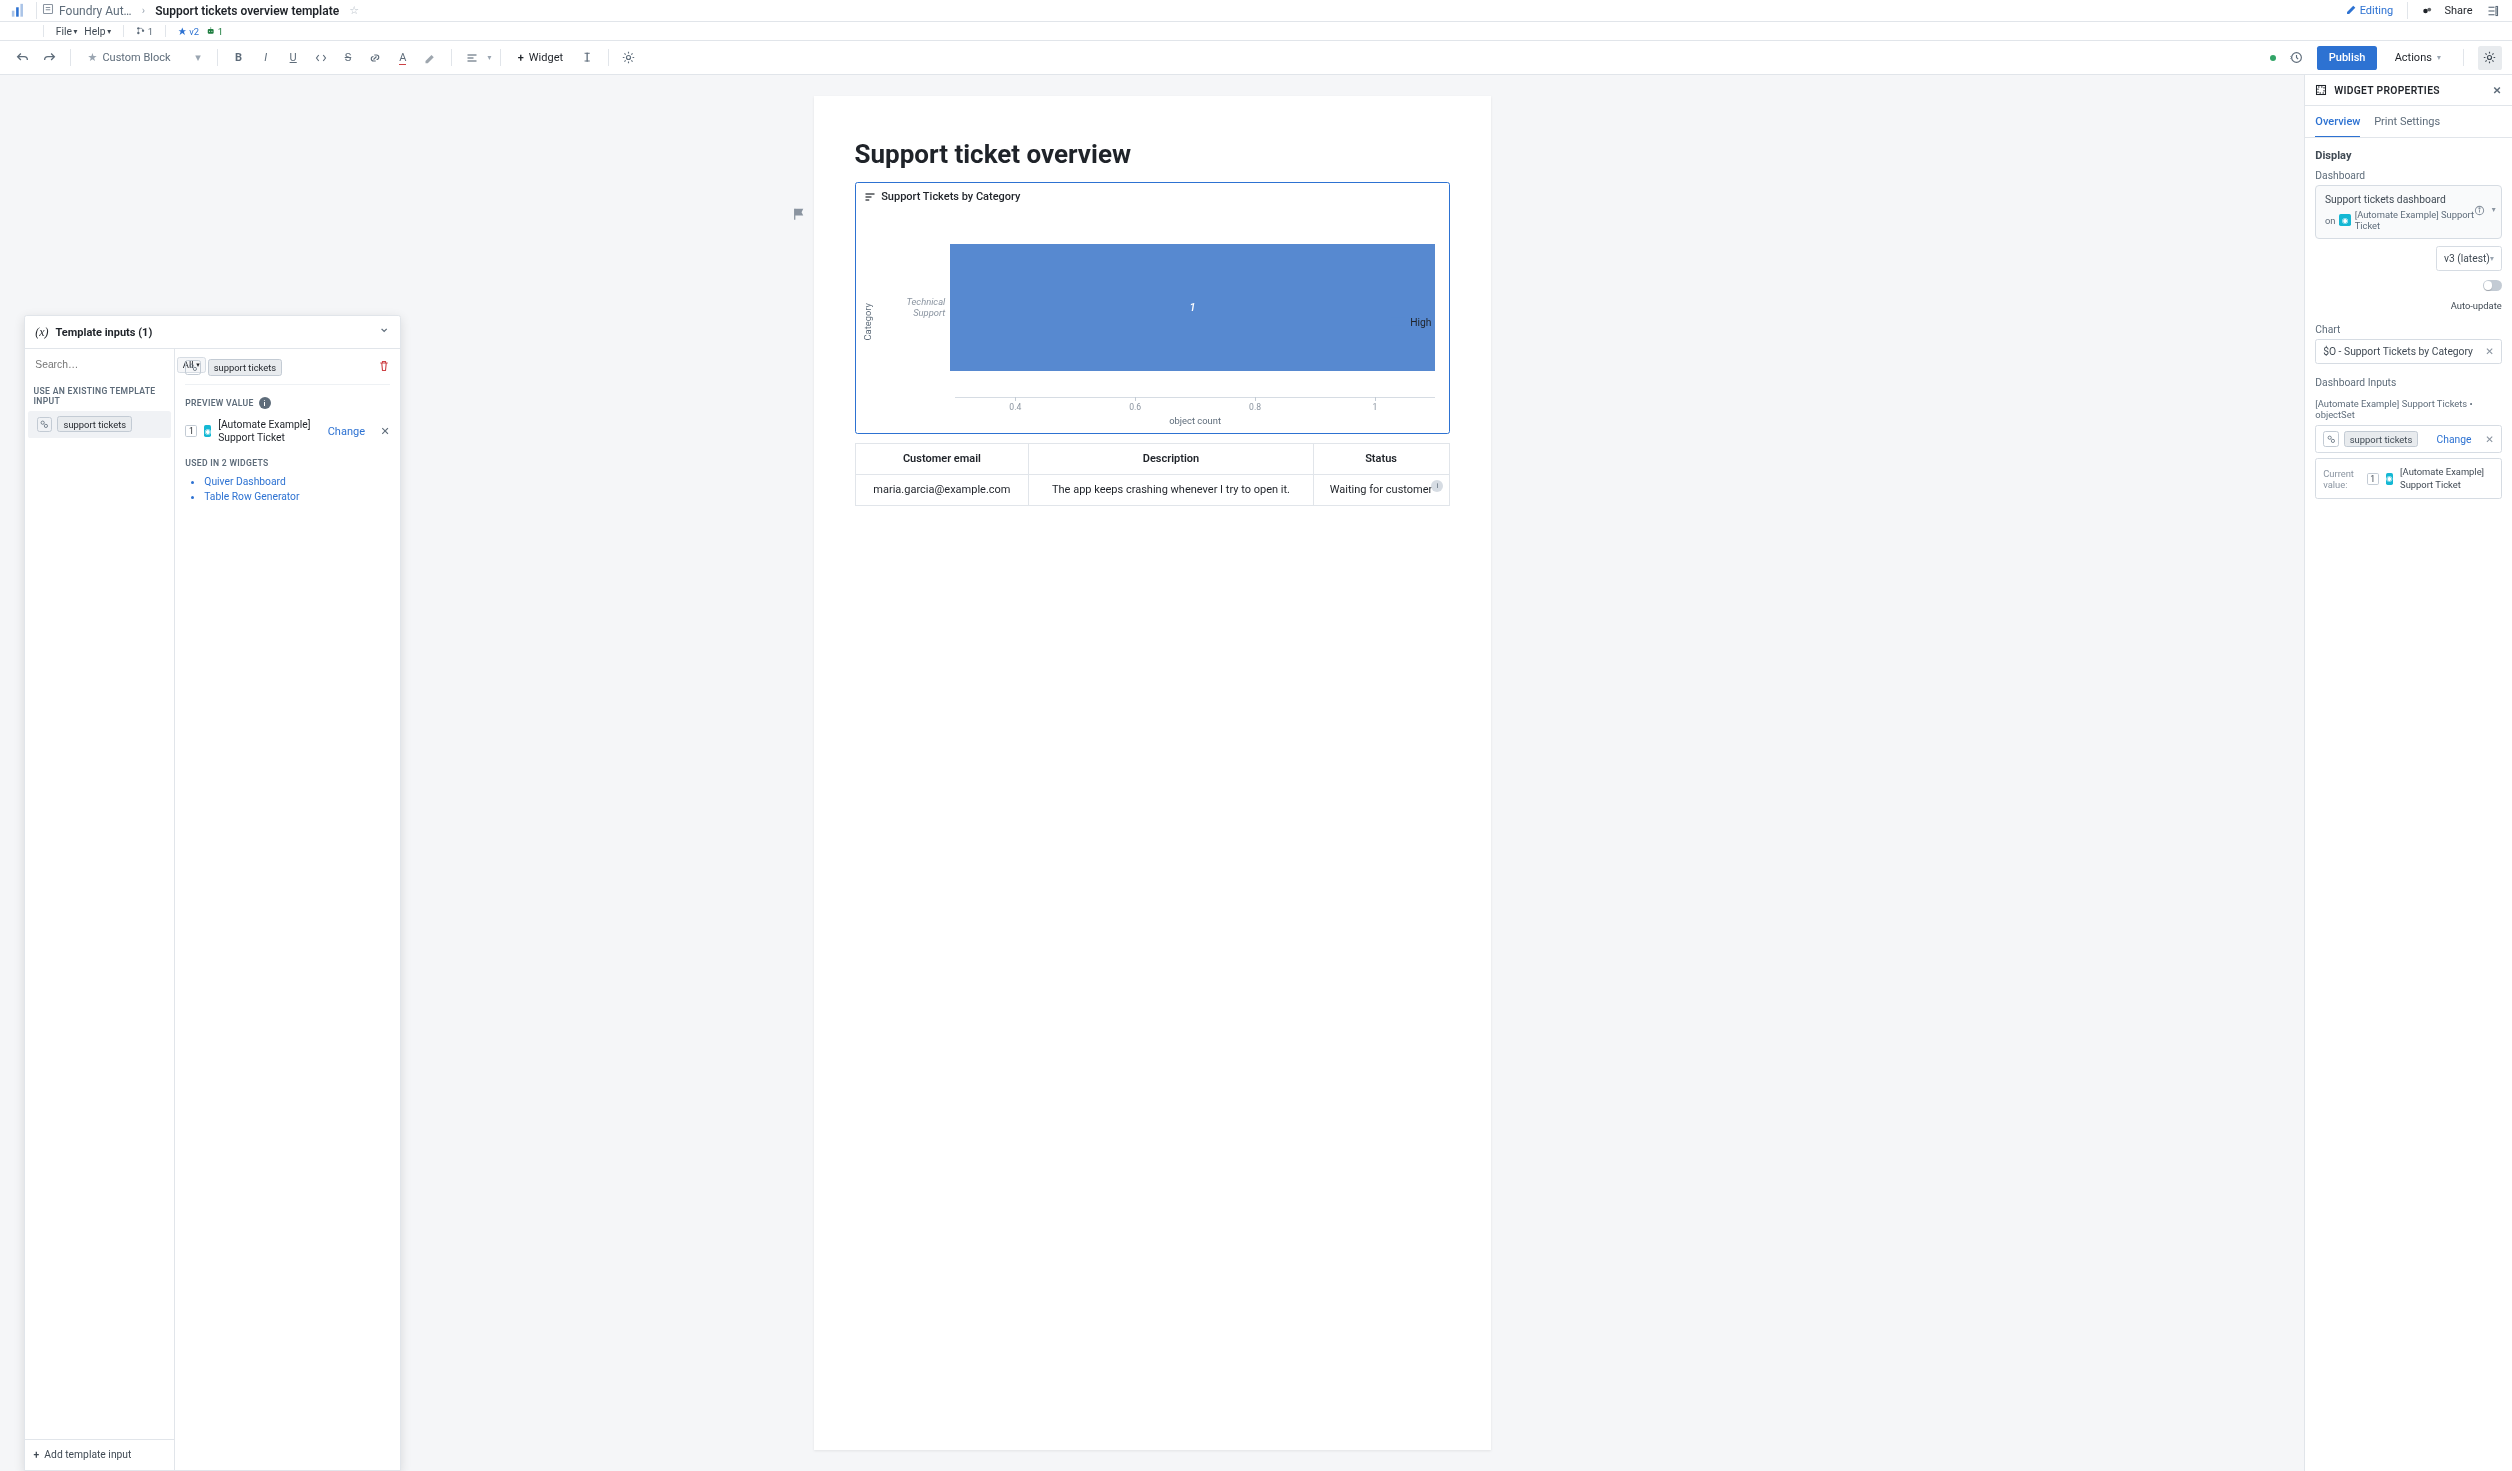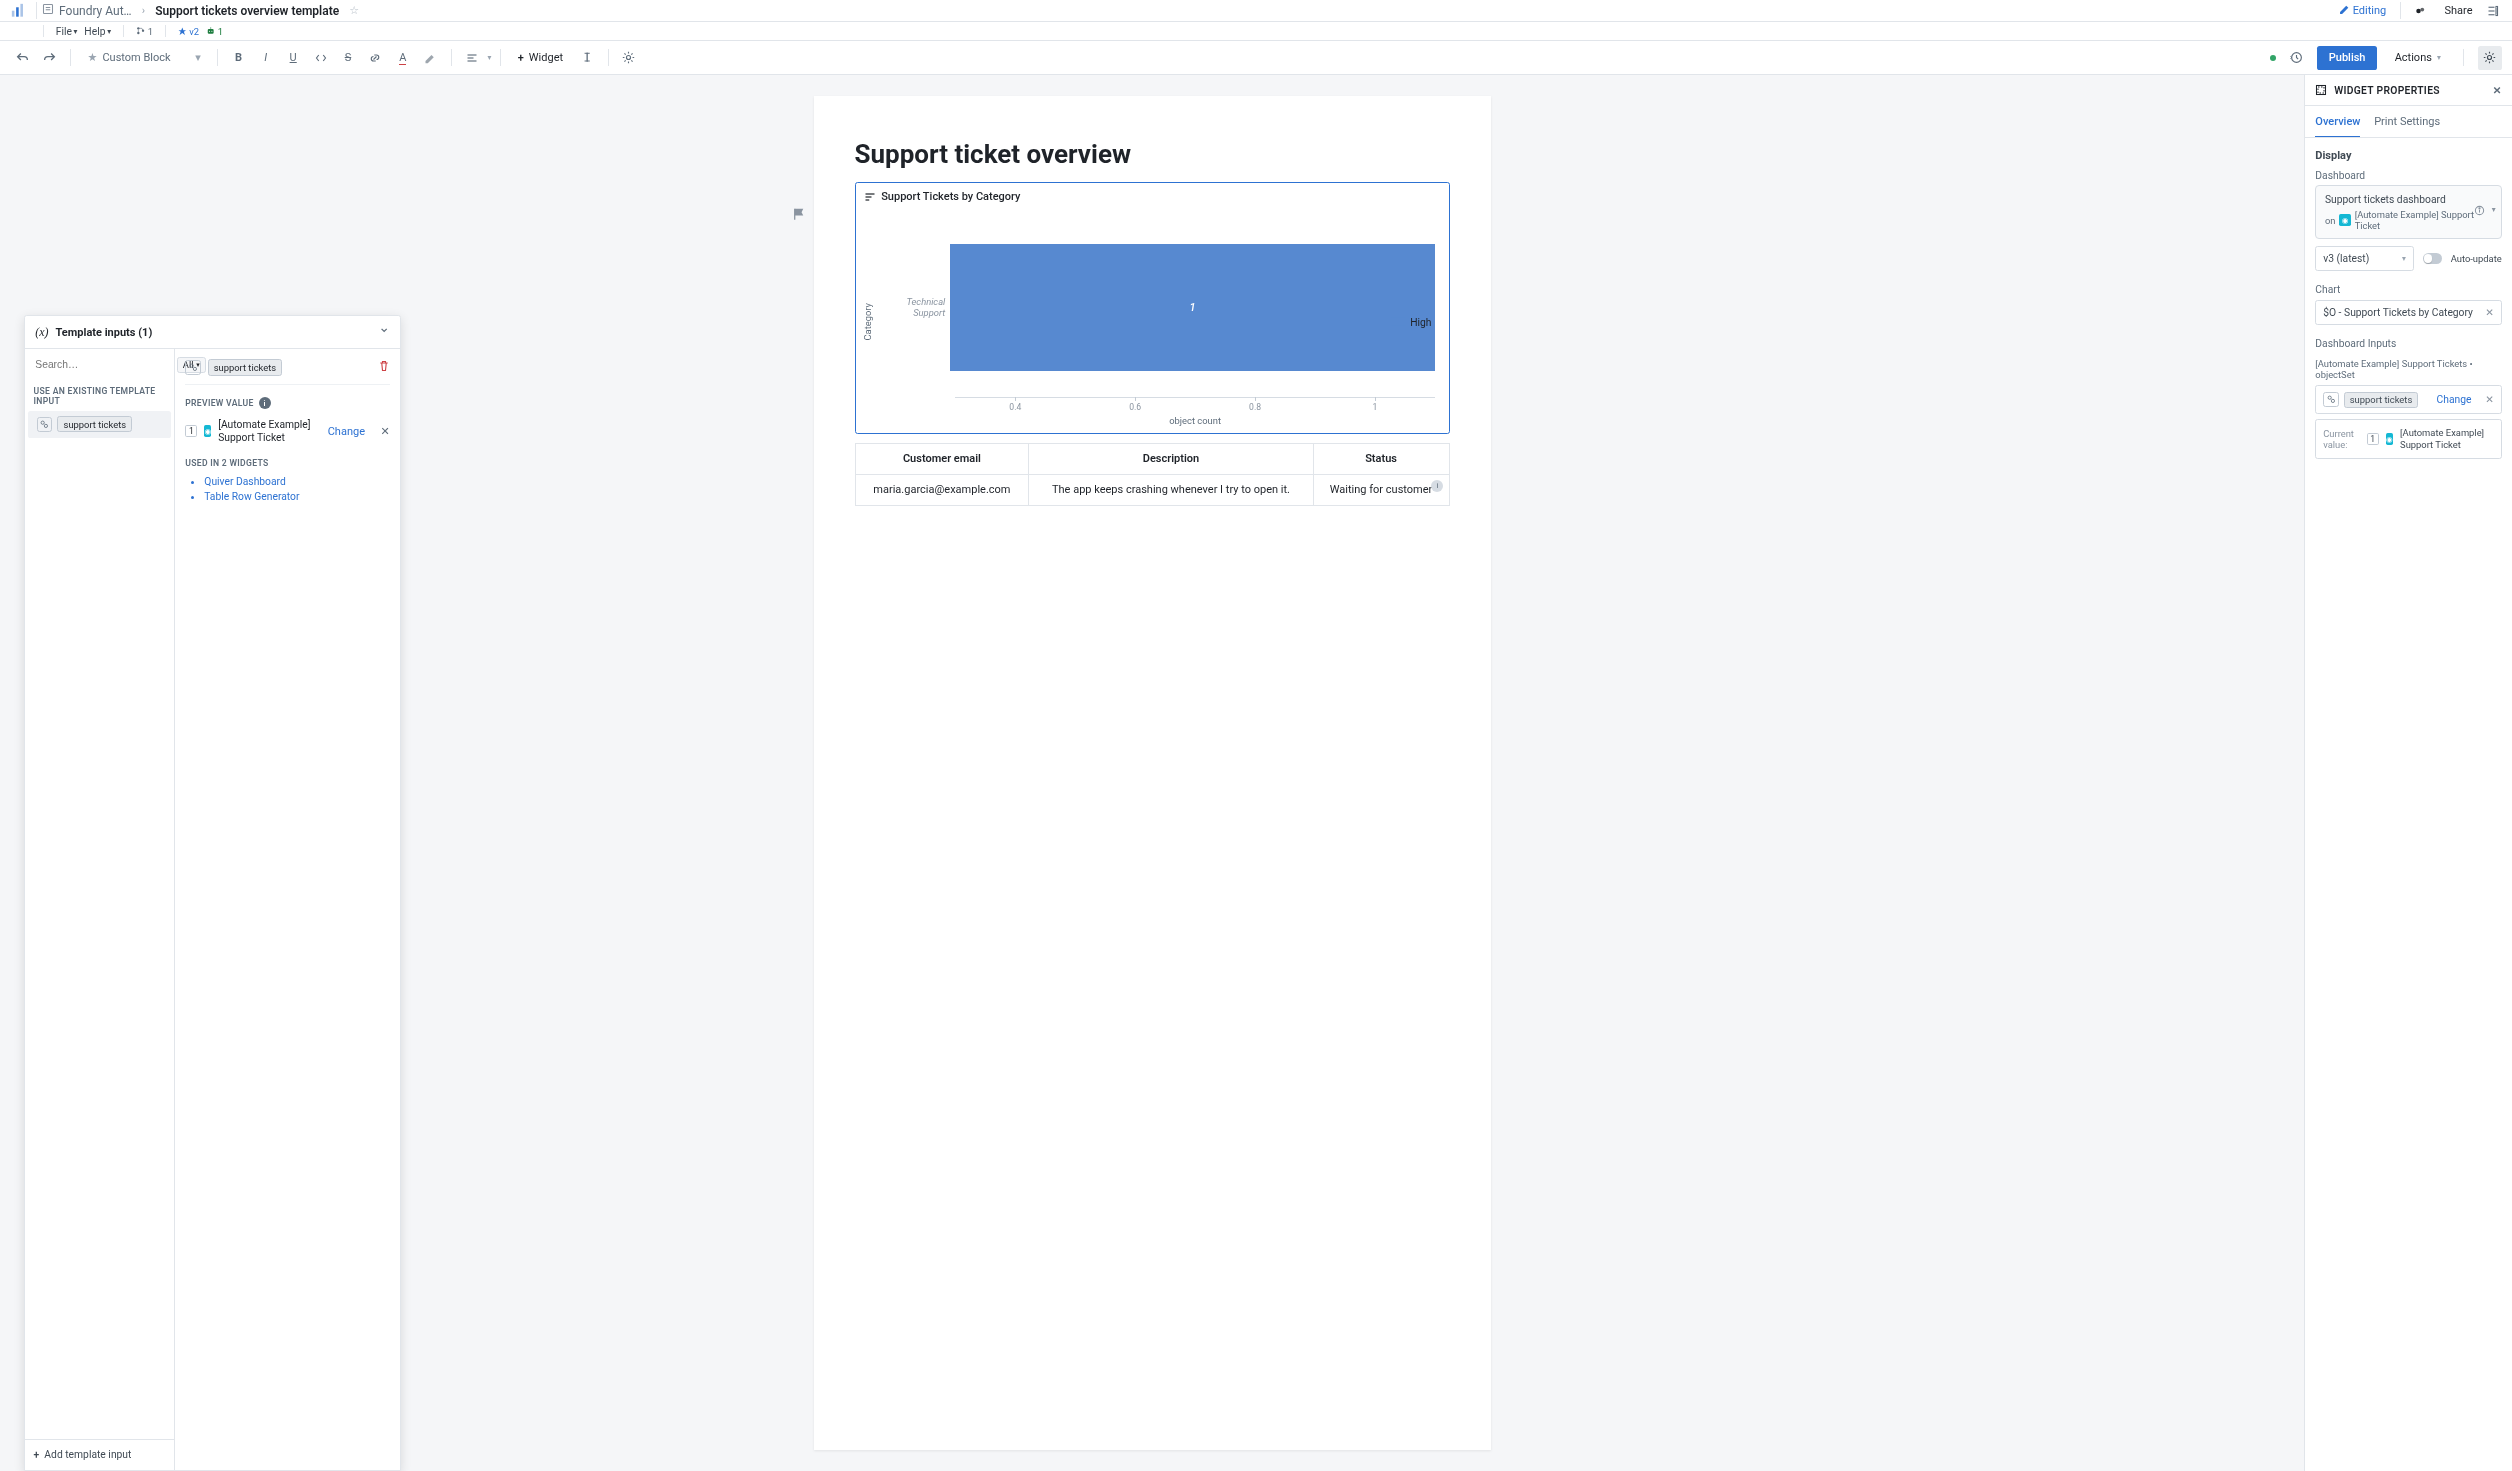--- a/index.html
+++ b/index.html
@@ -10,21 +10,21 @@
 .sep { width: 0.9px; height: 17px; background: #e1e5ea; margin: 0 5.1px; }
 .icon-btn { display: inline-flex; align-items: center; justify-content: center; width: 24px; height: 24px; border-radius: 2.6px; cursor: pointer; color: #5e6c7a; }
 .crumb { display: flex; align-items: center; gap: 5.1px; }
 .crumb .doc-icon { color: #8a94a0; }
 .crumb-text { color: #5e6c7a; font-size: 12px; max-width: 94px; overflow: hidden; text-overflow: ellipsis; white-space: nowrap; }
 .chev { color: #9aa5b1; margin: 0 5.1px; }
 .title { font-weight: 600; font-size: 12px; }
 .star { color: #b8c0c9; margin-left: 5.1px; }
 .right-actions { margin-left: auto; display: flex; align-items: center; gap: 8.6px; }
 .editing { color: #2d72d2; display: flex; align-items: center; gap: 3.4px; cursor: pointer; }
-.share { display: flex; align-items: center; gap: 18px; cursor: pointer; color: #1f2329; }
+.share { display: flex; align-items: center; gap: 11px; cursor: pointer; color: #1f2329; }
 .menu-item { color: #404a54; cursor: pointer; display: flex; align-items: center; gap: 1.7px; }
 .badge { display: inline-flex; align-items: center; gap: 2.6px; font-size: 9.4px; color: #5e6c7a; }
 .badge.green { color: #1d7d3f; }
 .badge.pin { color: #2d72d2; }
 .custom-block { display: flex; align-items: center; gap: 5.1px; color: #5e6c7a; padding: 0 6.9px; height: 22px; border: 0.9px solid transparent; border-radius: 2.6px; cursor: pointer; min-width: 129px; }
 .dropdown-caret { margin-left: auto; color: #9aa5b1; }
 .widget-btn { display: flex; align-items: center; gap: 5.1px; padding: 0 8.6px; height: 24px; cursor: pointer; color: #1f2329; }
 .publish-btn { background: #2d72d2; color: #fff; border-radius: 2.6px; padding: 0 12px; height: 24px; display: flex; align-items: center; cursor: pointer; font-weight: 500; }
 .actions-btn { display: flex; align-items: center; gap: 5.1px; padding: 0 8.6px; height: 24px; cursor: pointer; }
 .gear-box { width: 24px; height: 24px; background: #e8ebee; border-radius: 2.6px; display: flex; align-items: center; justify-content: center; cursor: pointer; color: #404a54; }
@@ -62,21 +62,21 @@
 .tabs { display: flex; gap: 13.7px; padding: 0 10.3px; border-bottom: 0.9px solid #e1e5ea; }
 .tab { padding: 8.6px 0; cursor: pointer; color: #5e6c7a; font-size: 11px; }
 .tab.active { color: #2d72d2; border-bottom: 1.7px solid #2d72d2; font-weight: 500; }
 .panel-body { padding: 10.3px; font-size: 10.3px; color: #404a54; overflow: auto; }
 .sect-title { font-weight: 700; margin-bottom: 5.1px; font-size: 11px; }
 .sect-sub { color: #5e6c7a; margin: 6.9px 0 3.4px; }
 .card { border: 0.9px solid #d6dce3; border-radius: 4px; padding: 6.9px 8.6px; background: #f9fafb; position: relative; }
 .card-row { display: flex; align-items: center; gap: 4px; font-size: 9.4px; color: #5e6c7a; margin-top: 3.4px; }
 .ot-chip { width: 12px; height: 12px; background: #14b8d4; border-radius: 1.7px; display: inline-flex; align-items: center; justify-content: center; color: #fff; font-size: 7.7px; }
 .card-icons { position: absolute; right: 5.1px; top: 50%; transform: translateY(-50%); display: flex; gap: 6.9px; color: #8a94a0; }
-.select-row { display: flex; gap: 9px; margin-top: 6.9px; align-items: center; }
+.select-row { display: flex; gap: 9px; margin-top: 6.9px; align-items: flex-end; flex-direction: column; }
 .select { flex: 1; border: 0.9px solid #d6dce3; border-radius: 2.6px; padding: 5.1px 6.9px; display: flex; align-items: center; justify-content: space-between; cursor: pointer; font-size: 10.3px; background:#fff; }
 .toggle { width: 19px; height: 10.3px; border-radius: 6px; background: #c3cbd4; position: relative; cursor: pointer; }
 .toggle-knob { width: 8.6px; height: 8.6px; border-radius: 50%; background: #fff; position: absolute; top: 0.9px; left: 0.9px; box-shadow: 0 0.9px 0.9px rgba(0,0,0,.2); }
 .auto-label { font-size: 9.4px; color: #404a54; white-space: nowrap; }
 .pill-row { display: flex; align-items: center; gap: 5.1px; border: 0.9px solid #d6dce3; border-radius: 2.6px; padding: 5.1px 6.9px; background:#fff; }
 .pill-icon { width:15.4px; height:15.4px; border:0.9px solid #c3cbd4; border-radius:2.6px; display:flex; align-items:center; justify-content:center; font-size:8.6px; color:#5e6c7a;}
 .pill-text { font-size: 10.3px; }
 .pill-x { margin-left: auto; color: #8a94a0; cursor: pointer; }
 .link { color: #2d72d2; cursor: pointer; }
 .input-meta { font-size: 9.4px; color: #5e6c7a; margin-top: 8.6px; }

